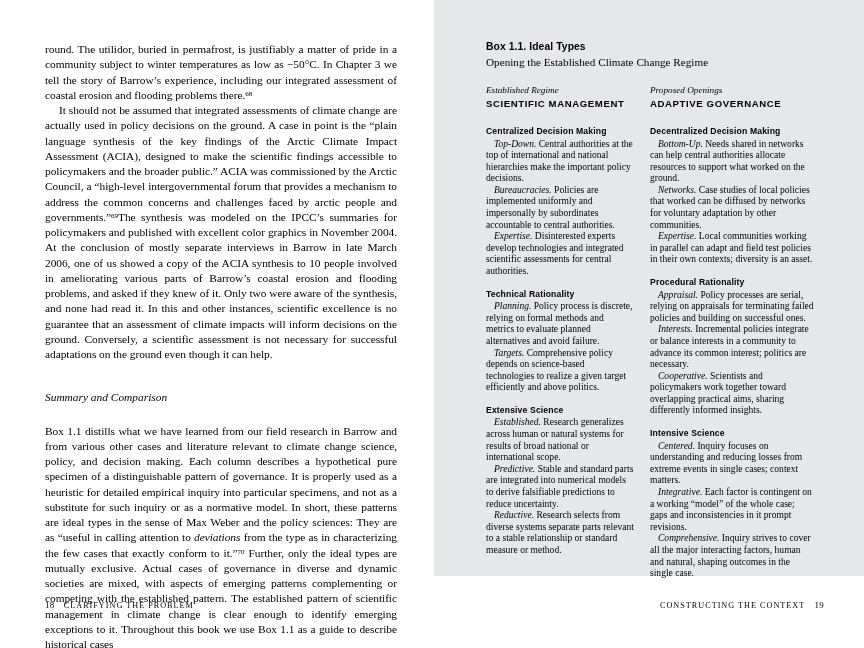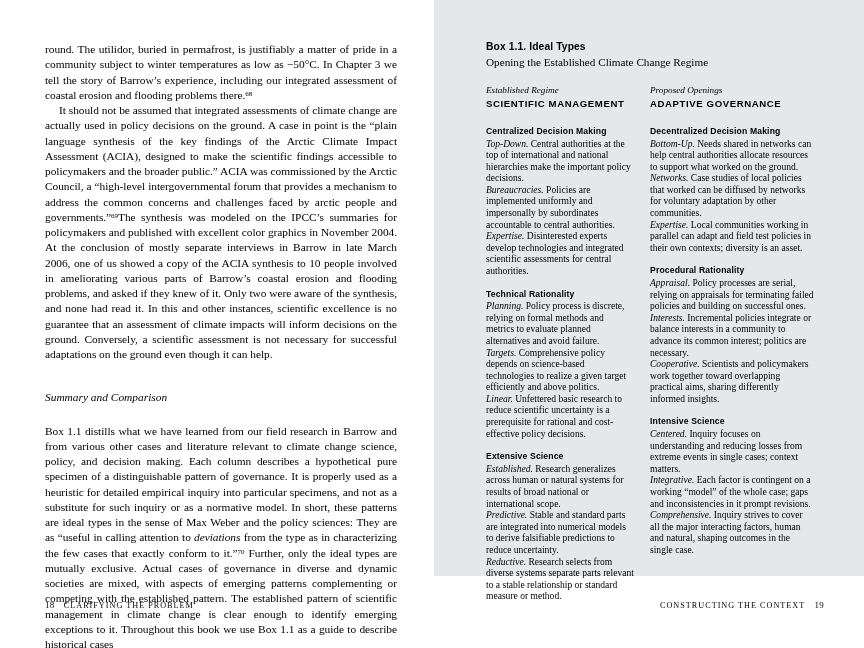--- a/index.html
+++ b/index.html
@@ -158,20 +158,21 @@
   }
   .entry {
     font-family: "Liberation Serif", serif;
     font-size: 9.55px;
     line-height: 11.6px;
     text-align: left;
     margin: 0;
   }
   .entry .term {
     font-style: italic;
+    margin-left: 8px;
   }
 
   sup {
     font-size: 0.62em;
     vertical-align: 0.42em;
     line-height: 0;
   }
   em { font-style: italic; }
 </style>
 </head>
@@ -227,21 +228,20 @@
               <div class="group">
                 <div class="group-head">Centralized Decision Making</div>
                 <p class="entry"><span class="term">Top-Down.</span><span> Central authorities at the top of international and national hierarchies make the important policy decisions.</span></p>
                 <p class="entry"><span class="term">Bureaucracies.</span><span> Policies are implemented uniformly and impersonally by subordinates accountable to central authorities.</span></p>
                 <p class="entry"><span class="term">Expertise.</span><span> Disinterested experts develop technologies and integrated scientific assessments for central authorities.</span></p>
               </div>
               <div class="group">
                 <div class="group-head">Technical Rationality</div>
                 <p class="entry"><span class="term">Planning.</span><span> Policy process is discrete, relying on formal methods and metrics to evaluate planned alternatives and avoid failure.</span></p>
                 <p class="entry"><span class="term">Targets.</span><span> Comprehensive policy depends on science-based technologies to realize a given target efficiently and above politics.</span></p>
-                <p class="entry"><span class="term">Linear.</span><span> Unfettered basic research to reduce scientific uncertainty is a prerequisite for rational and cost-effective policy decisions.</span></p>
               </div>
               <div class="group">
                 <div class="group-head">Extensive Science</div>
                 <p class="entry"><span class="term">Established.</span><span> Research generalizes across human or natural systems for results of broad national or international scope.</span></p>
                 <p class="entry"><span class="term">Predictive.</span><span> Stable and standard parts are integrated into numerical models to derive falsifiable predictions to reduce uncertainty.</span></p>
                 <p class="entry"><span class="term">Reductive.</span><span> Research selects from diverse systems separate parts relevant to a stable relationship or standard measure or method.</span></p>
               </div>
             </div>
           <div class="box-col right-col" id="box-col-1">
               <div class="group">

